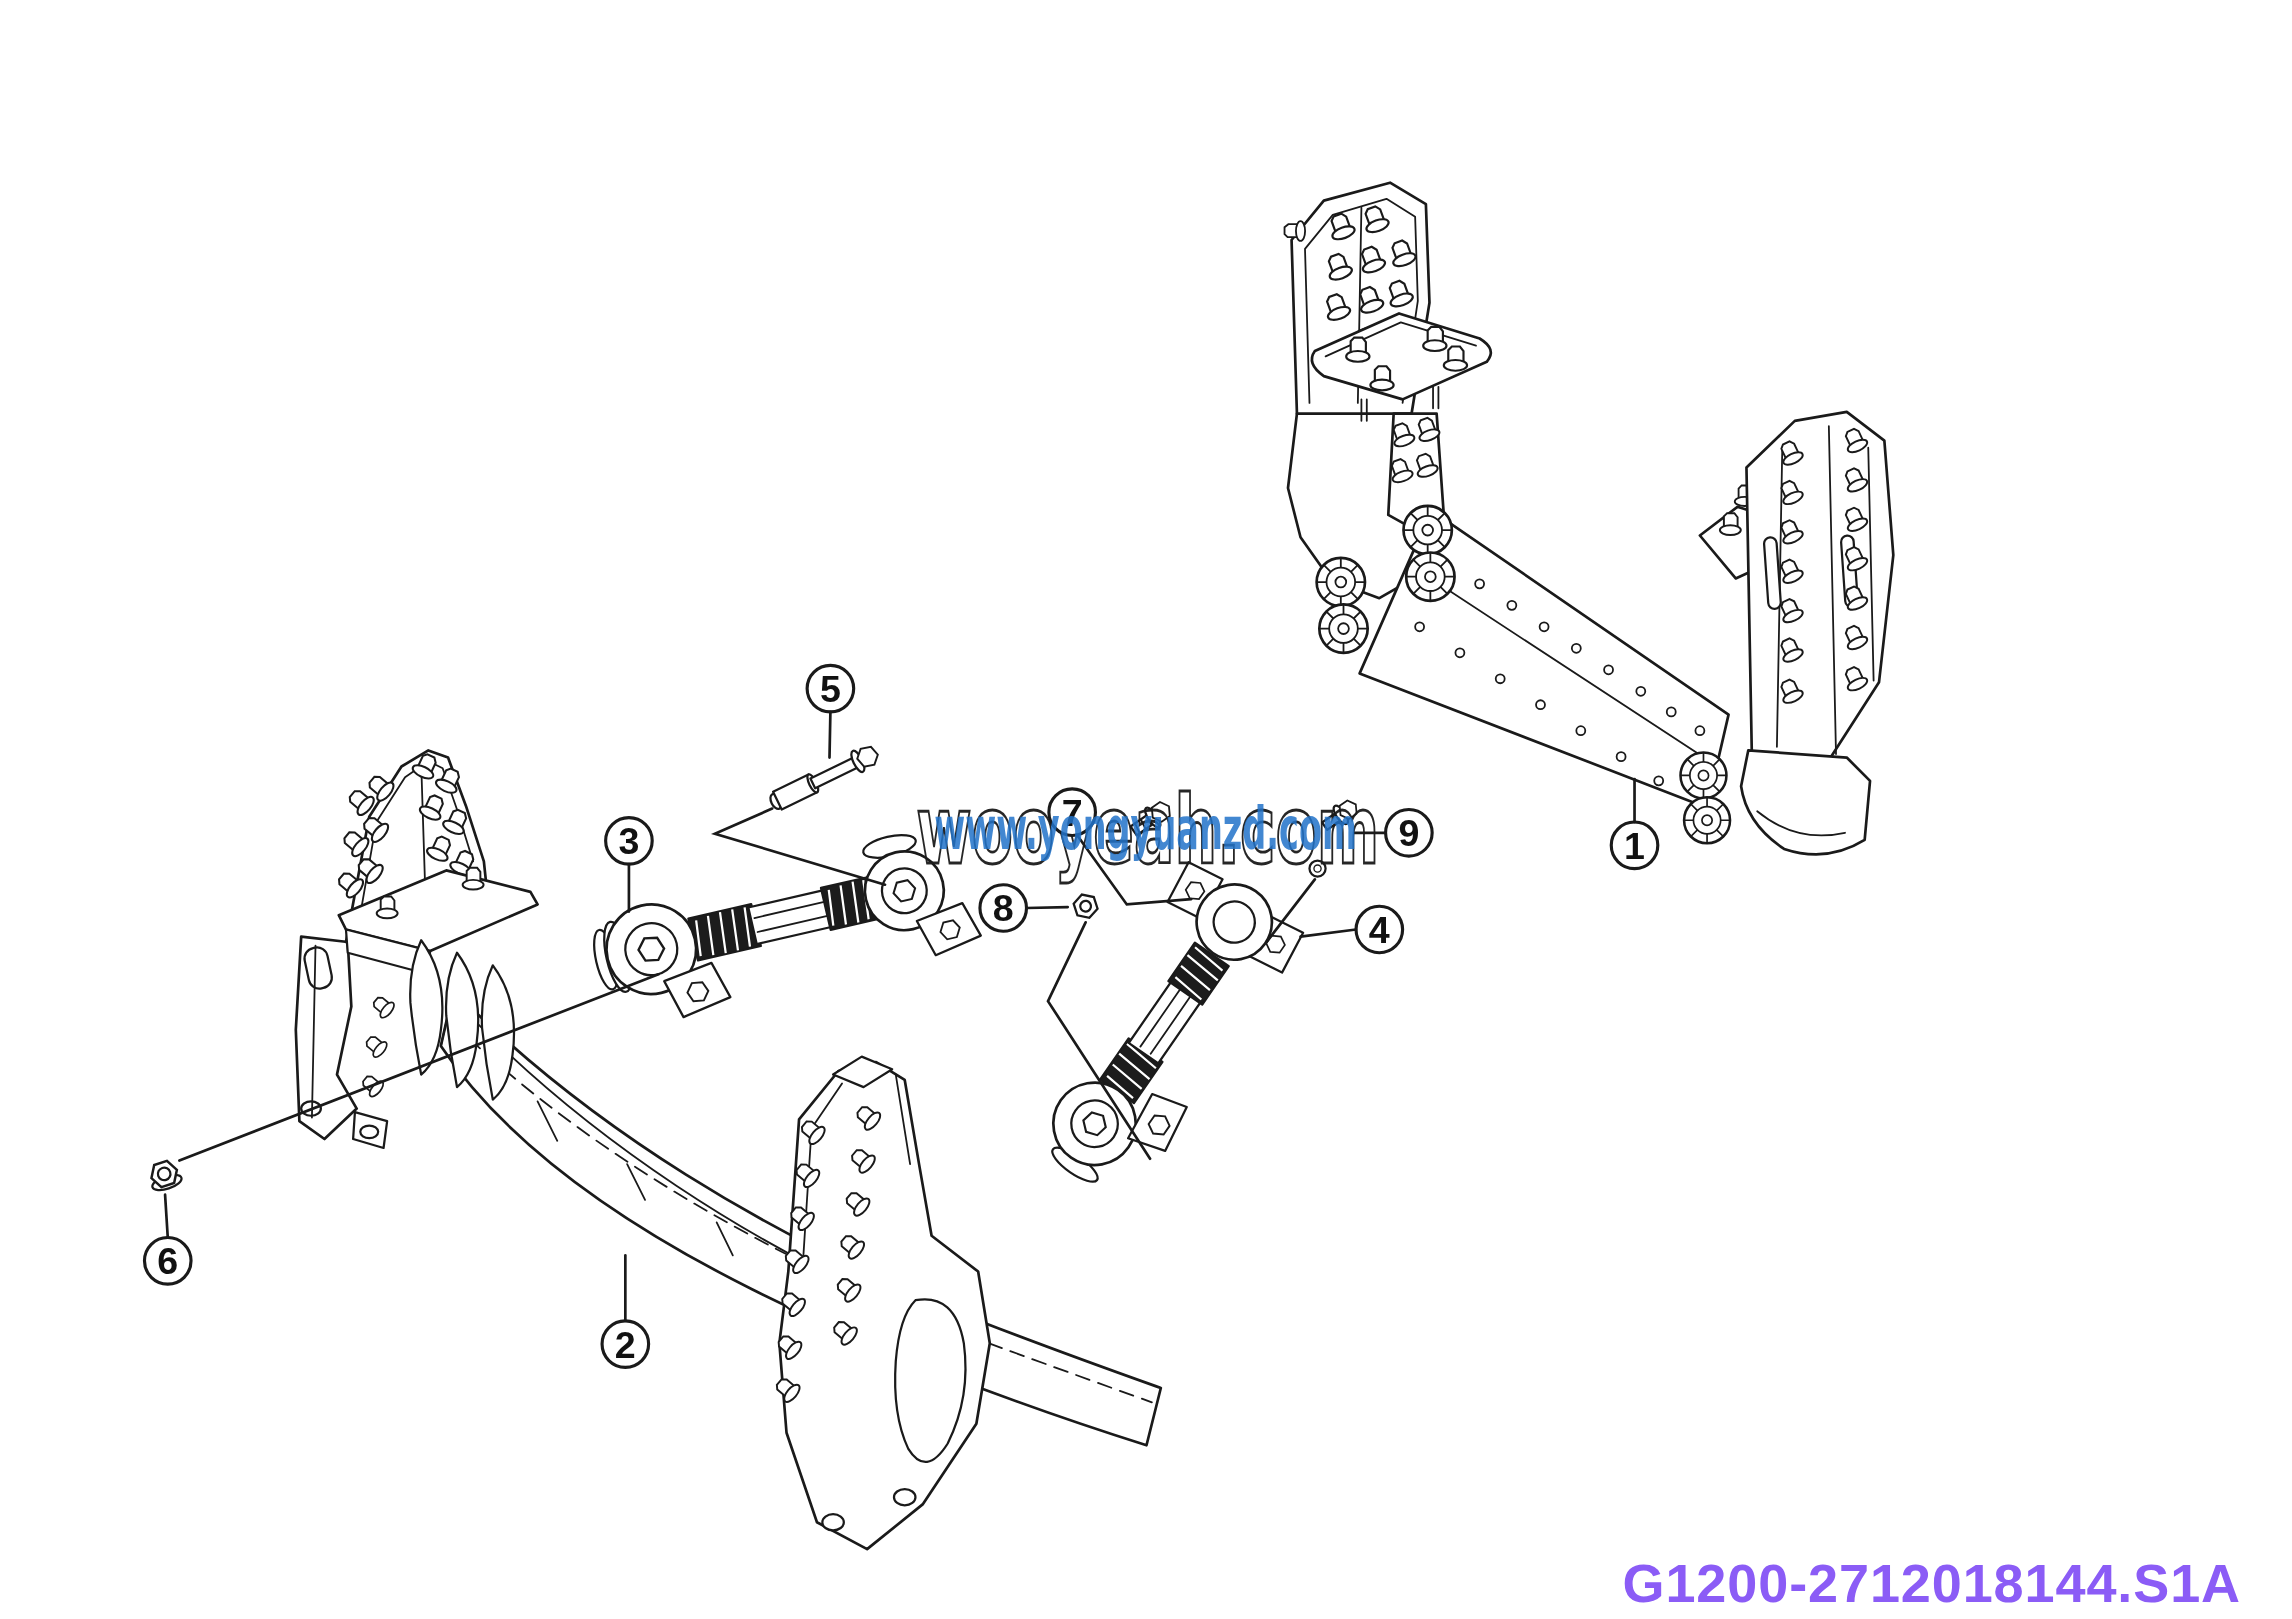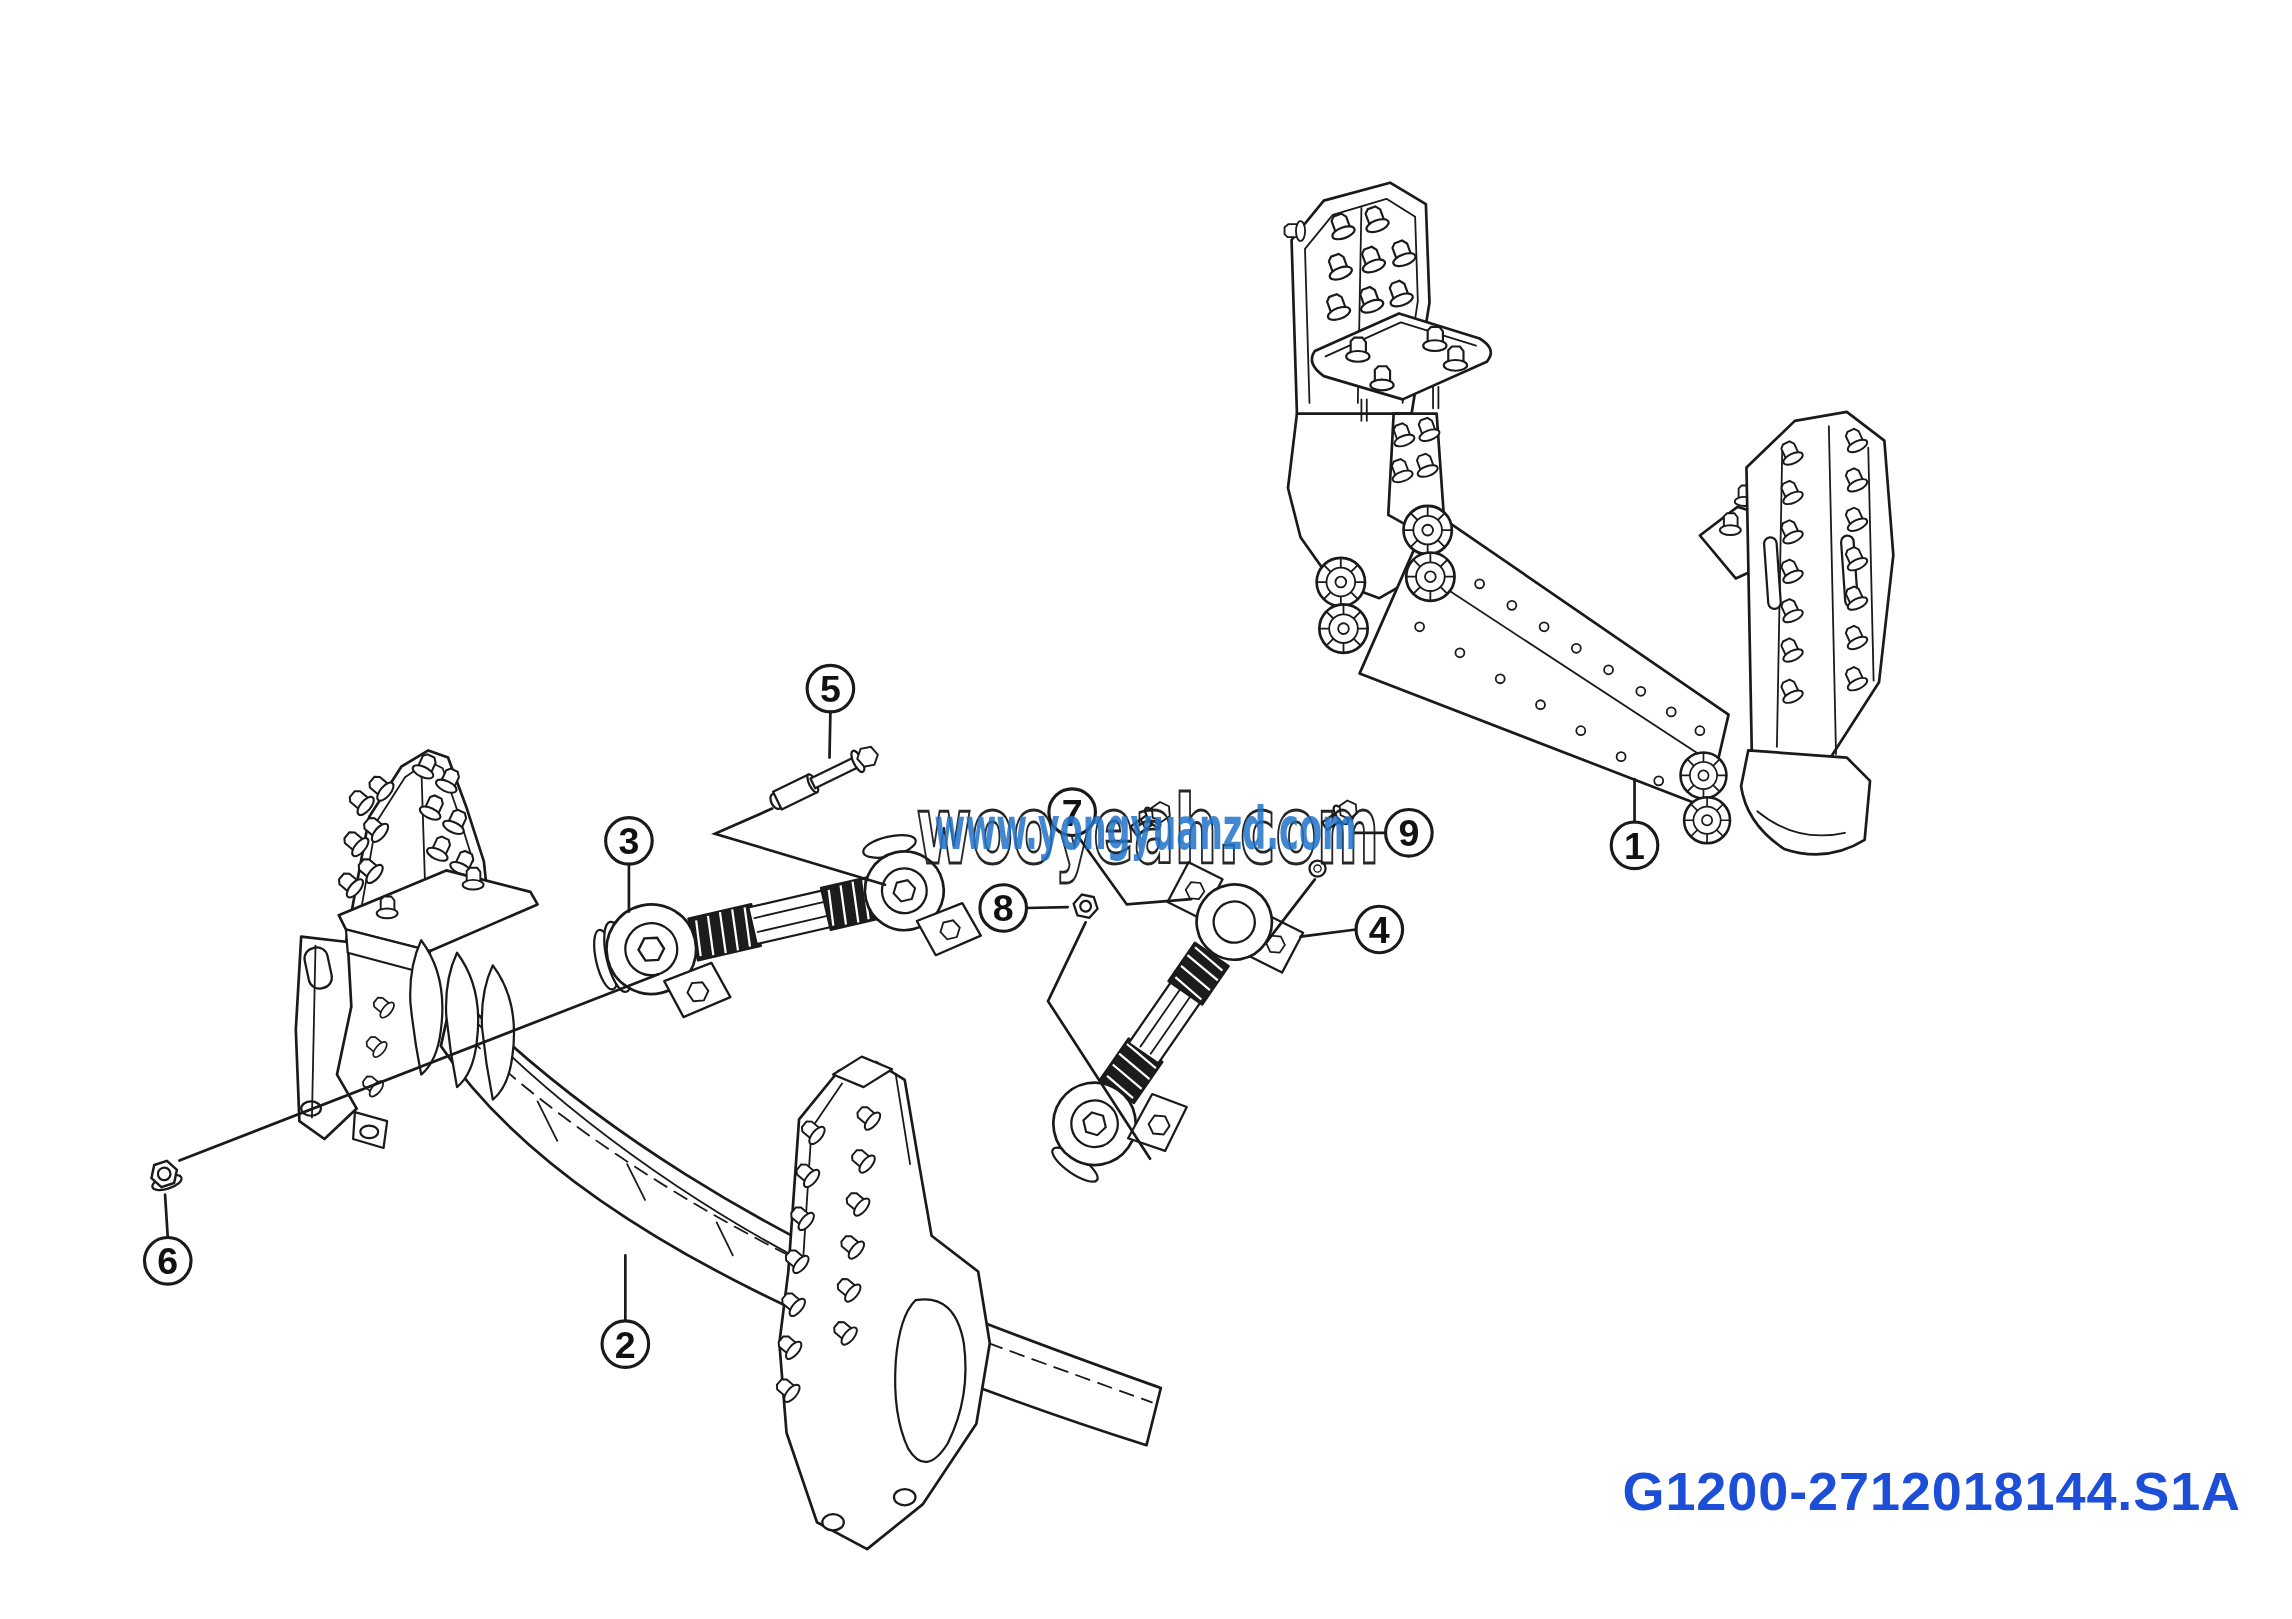--- a/index.html
+++ b/index.html
@@ -2,26 +2,26 @@
 <html style="font-size:14.3px"><head>
 <meta charset="utf-8">
 <style>
   html,body{margin:0;padding:0;background:#ffffff;}
   body{width:2293px;height:1619px;overflow:hidden;font-family:"Liberation Sans",sans-serif;}
   .stage{position:relative;width:2293px;height:1619px;background:#ffffff;}
   svg{position:absolute;left:0;top:0;}
   .partcode{
     position:absolute;
     right:52px;
-    top:1460px;
+    top:1552px;
     font-family:"Liberation Sans",sans-serif;
     font-weight:bold;
     font-size:54px;
     letter-spacing:0.9px;
-    color:#1d4ed8;
+    color:#8b5cf6;
     white-space:nowrap;
   }
   .stroke{fill:#ffffff;stroke:#1a1a1a;stroke-width:3;stroke-linejoin:round;stroke-linecap:round;}
   .stroke2{fill:none;stroke:#1a1a1a;stroke-width:2;stroke-linejoin:round;stroke-linecap:round;}
   .stroke25{fill:#ffffff;stroke:#1a1a1a;stroke-width:2.5;stroke-linejoin:round;stroke-linecap:round;}
   .dark{fill:#1c1c1c;stroke:#1a1a1a;stroke-width:2.5;stroke-linejoin:round;}
   .leader{fill:none;stroke:#1a1a1a;stroke-width:3;stroke-linecap:round;}
   .callout-circle{fill:#ffffff;stroke:#1a1a1a;stroke-width:3.5;}
   .callout-num{font-family:"Liberation Sans",sans-serif;font-weight:bold;font-size:42px;fill:#111;text-anchor:middle;}
   .wm-outline{font-family:"DejaVu Sans",sans-serif;font-weight:bold;fill:none;stroke:#1b1b1b;stroke-width:3.2;opacity:0.95;}

